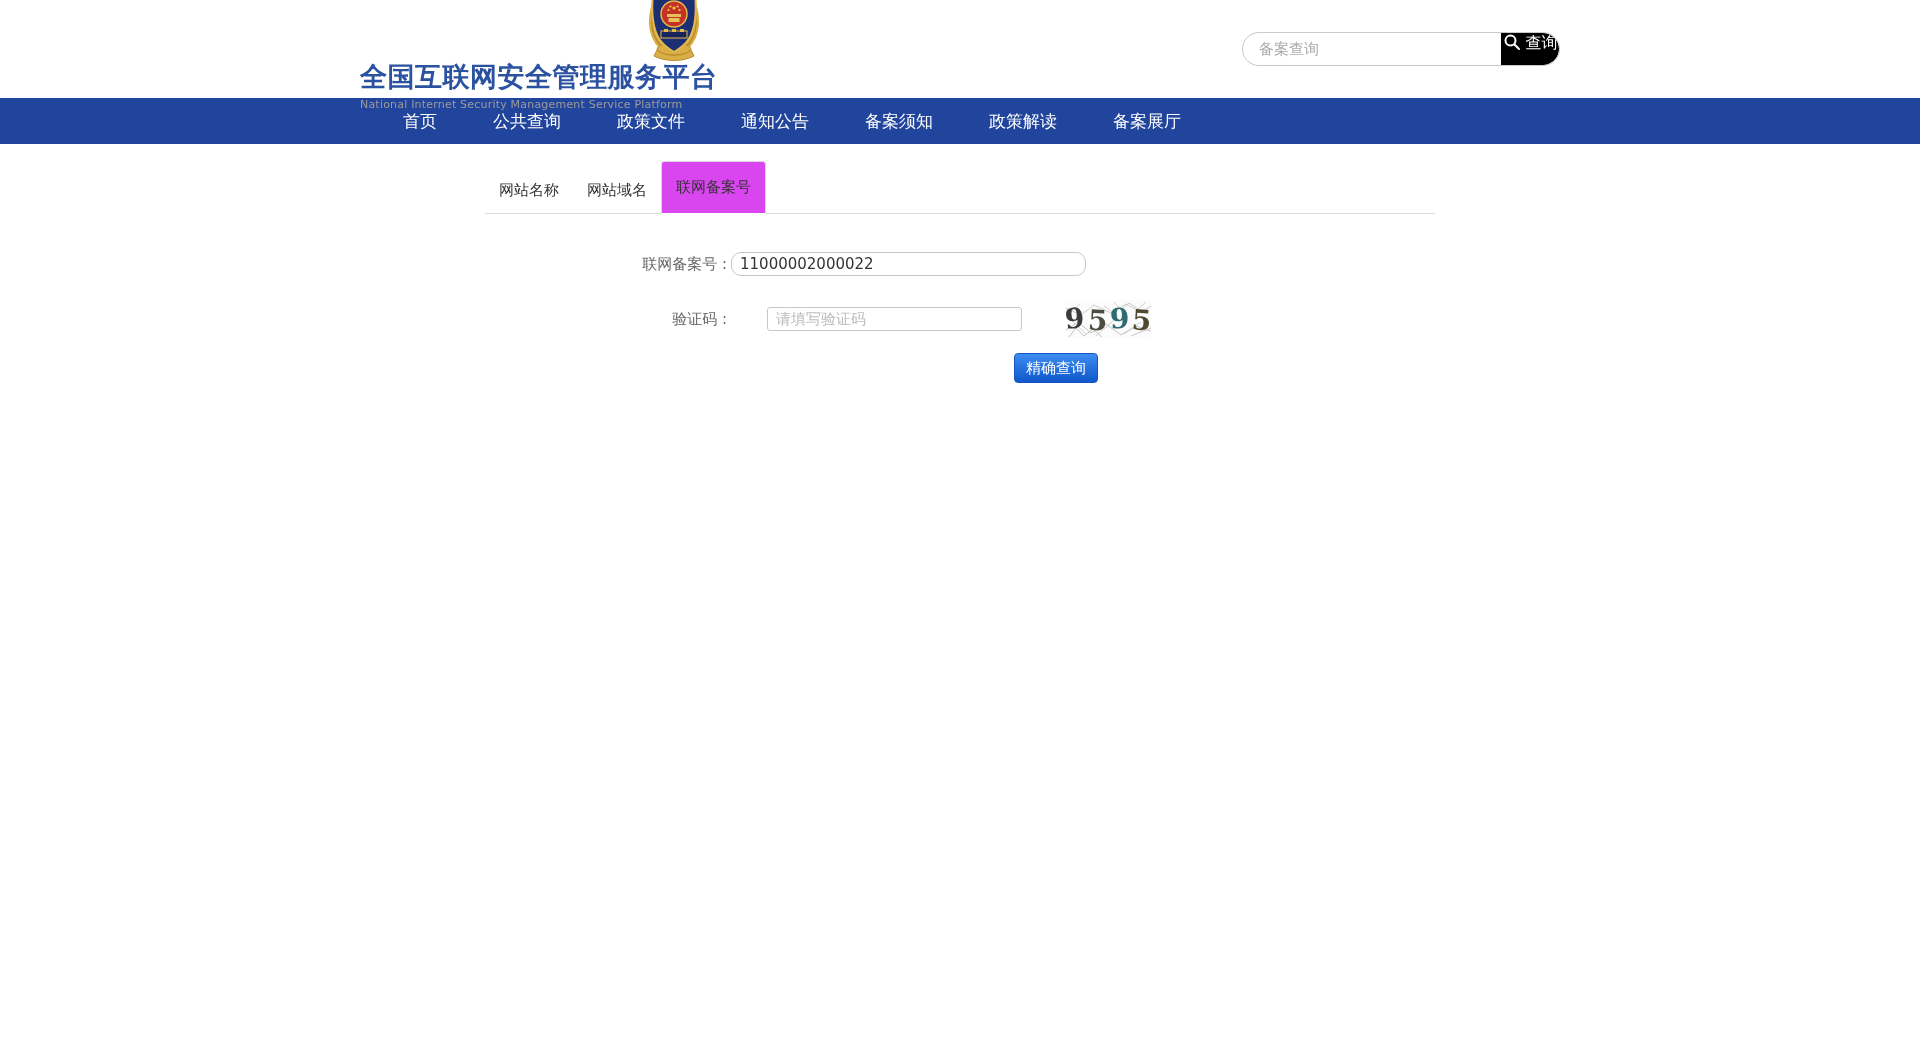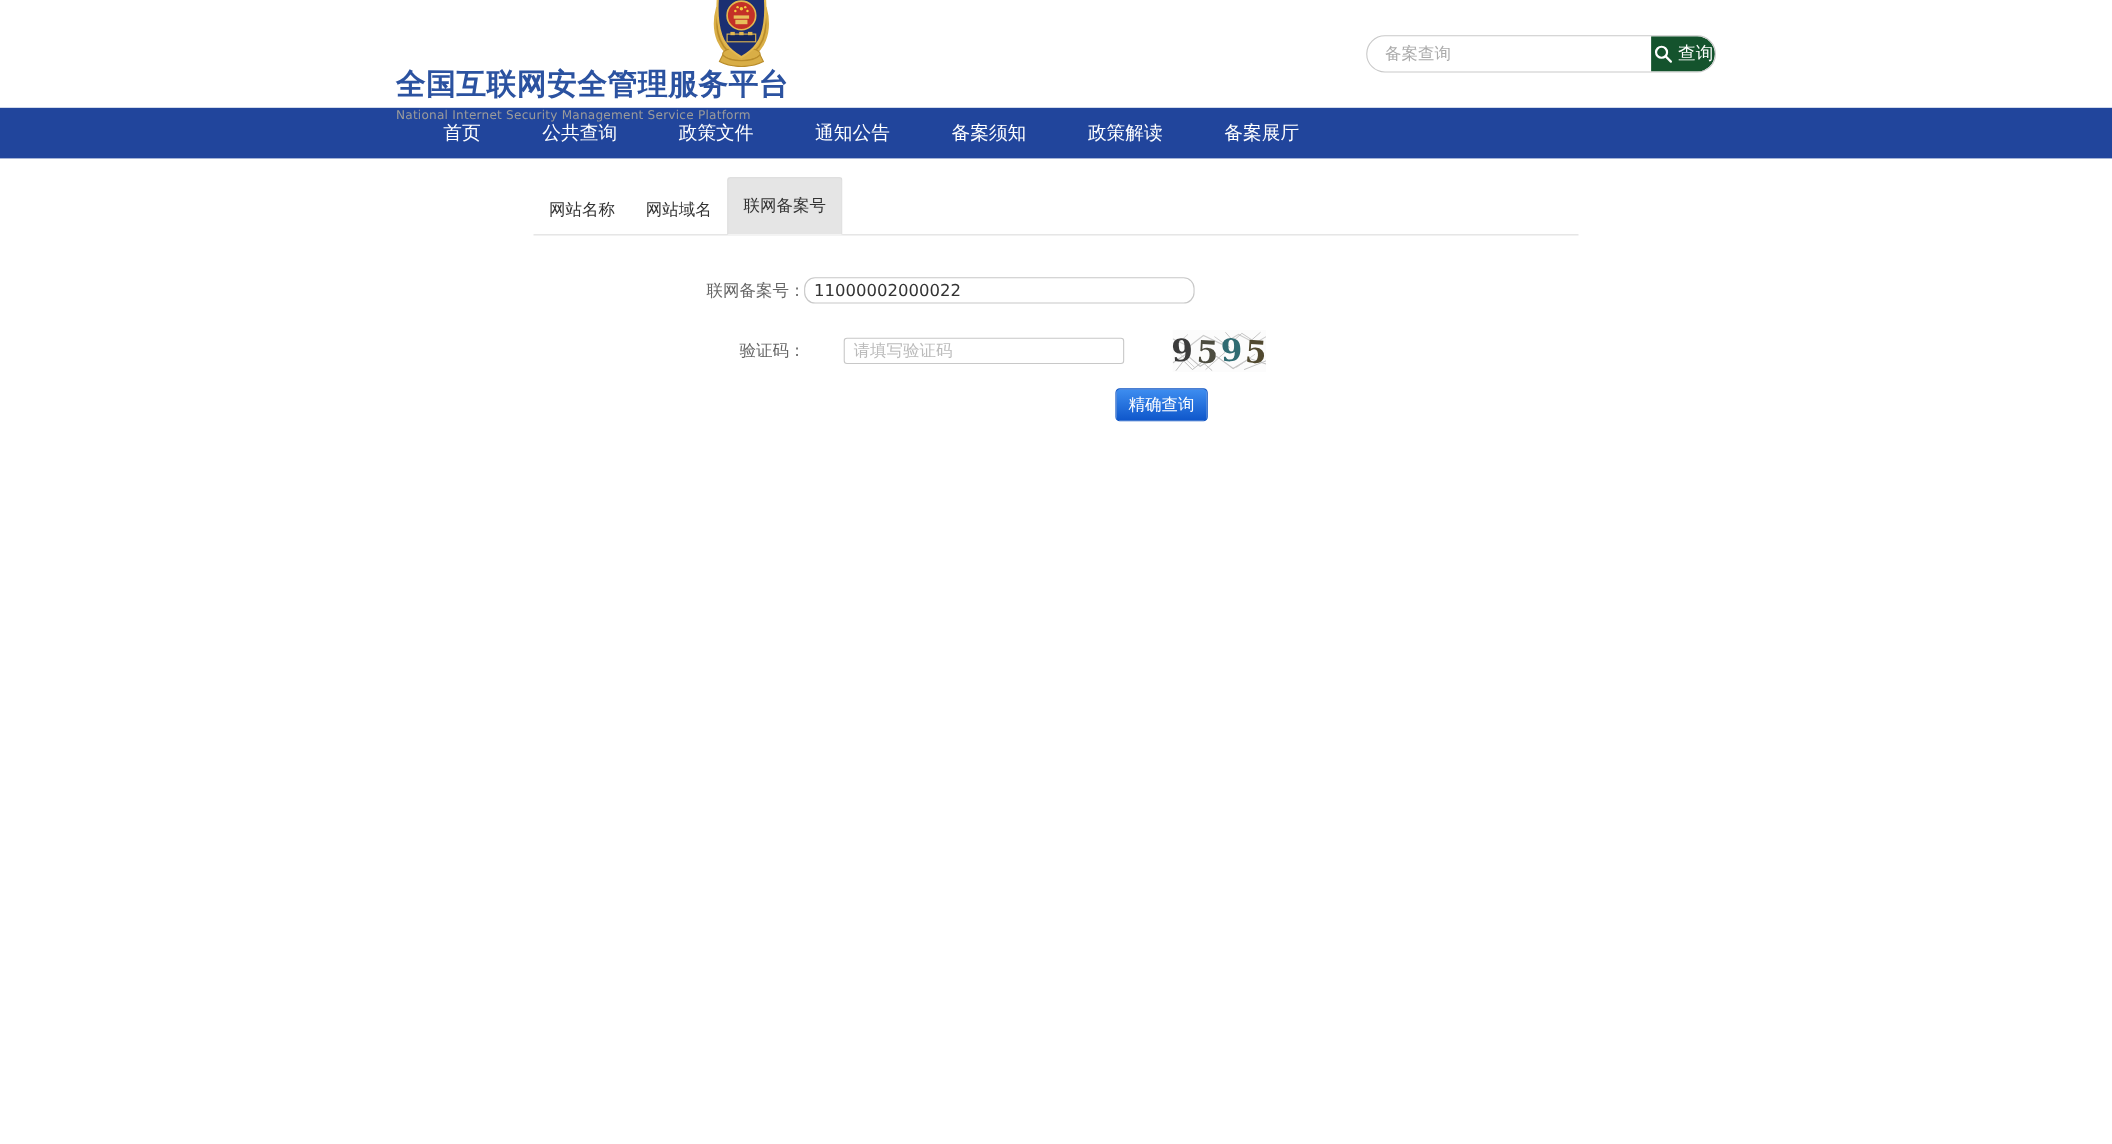--- a/index.html
+++ b/index.html
@@ -32,22 +32,22 @@
     border: 1px solid #c9c9c9; border-radius: 17px; overflow: hidden; background: #fff;
   }
   .header-search input {
     flex: 1; border: none; outline: none; padding: 0 16px;
     font-size: 15px; color: #333; background: transparent;
     font-family: inherit;
   }
   .header-search input::placeholder { color: #aaa; }
   .search-btn {
     width: 90px; border: none; cursor: pointer;
-    background: #14532d; color: #fff; font-size: 16px;
-    display: flex; align-items: center; justify-content: center; gap: 5px;
+    background: #000000; color: #fff; font-size: 16px;
+    display: flex; justify-content: center; gap: 5px;
     border-radius: 0 17px 17px 0; font-family: inherit; margin-left: 32px;
   }
 
   
   .nav { height: 46px; background: #21459c; }
   .nav-inner {
     width: 1200px; margin: 0 auto; height: 100%;
     display: flex; align-items: center; padding-left: 15px;
   }
   .nav-item {
@@ -60,21 +60,21 @@
 
   .tabs { display: flex; border-bottom: 1px solid #dcdcdc; margin-top: 17px; height: 53px; align-items: flex-end; }
   .tab {
     padding: 0 14px; line-height: 45px; font-size: 15px; color: #333;
     cursor: pointer; white-space: nowrap; background: transparent;
   }
   .tab.active {
     line-height: 51px;
     border: 1px solid #dcdcdc; border-bottom: 1px solid #ffffff;
     border-radius: 3px 3px 0 0;
-    margin-bottom: -1px; background: #e5e5e5;
+    margin-bottom: -1px; background: #d946ef;
   }
 
   
   .query-form { margin-top: 38px; }
   .form-row { display: flex; align-items: center; }
   .form-row + .form-row { margin-top: 24px; gap: 36px; }
   .form-label {
     width: 246px; text-align: right; font-size: 15px; color: #666;
     flex: 0 0 auto; padding-right: 4px;
   }

